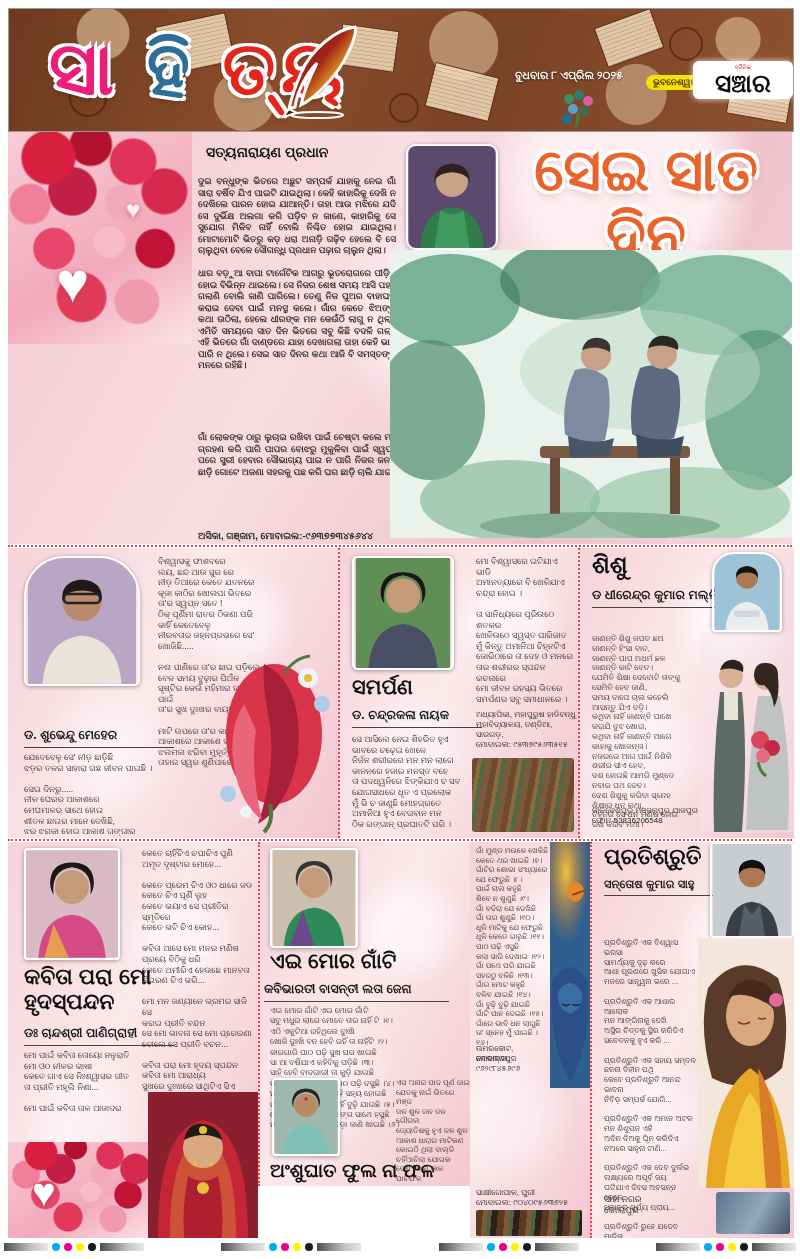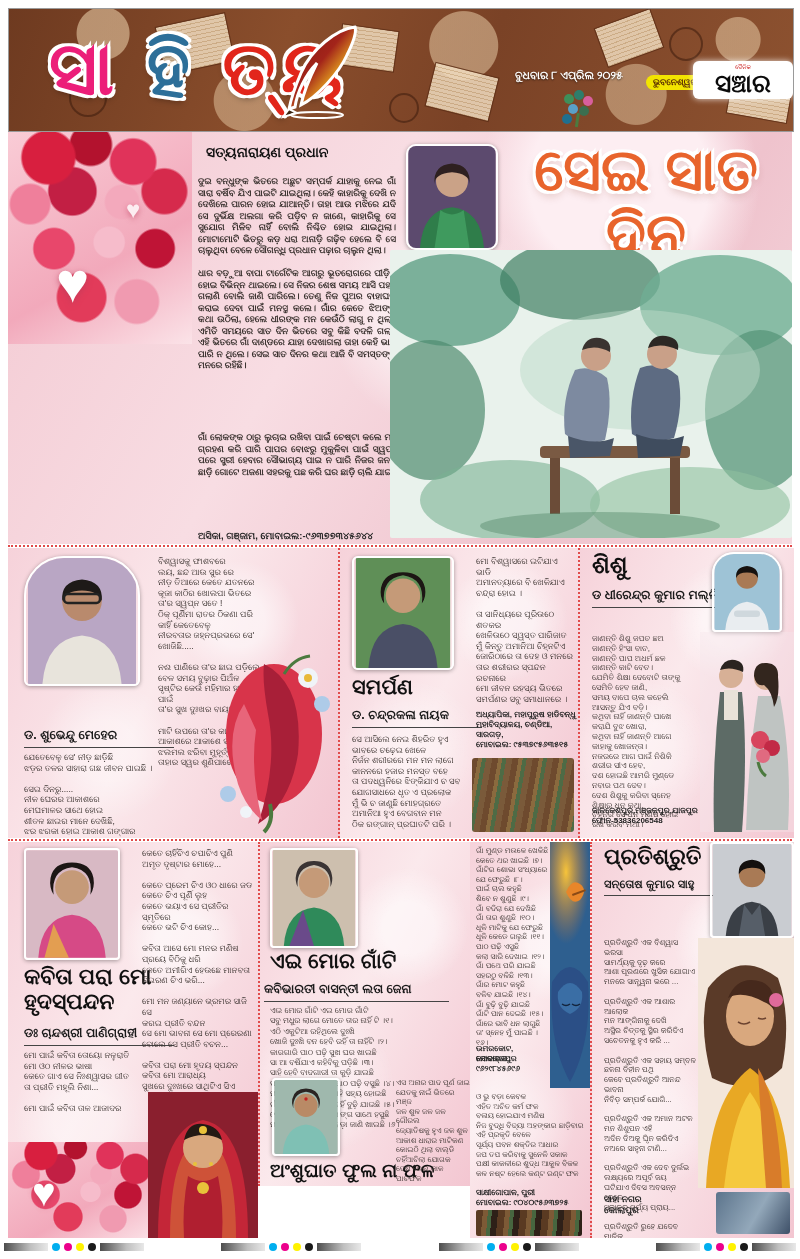--- a/index.html
+++ b/index.html
@@ -68,21 +68,21 @@
 
   
   .band-bg{background:
       radial-gradient(circle at 70% 25%, rgba(255,255,255,.55) 0 26px, transparent 60px),
       radial-gradient(circle at 30% 70%, rgba(255,255,255,.4) 0 30px, transparent 70px),
       linear-gradient(115deg,#f6d2da,#fbe9ec 45%,#f3c6d1);}
   .section{position:absolute;overflow:hidden;}
   .poem-title{font-size:21px;font-weight:bold;color:#101010;line-height:25px;}
   .poem-byline{font-size:12.5px;font-weight:bold;color:#1a1a1a;margin-top:4px;padding-bottom:4px;border-bottom:1px solid #444;}
   .poem-text{font-size:8.5px;line-height:10.6px;color:#3b3330;white-space:pre-line;}
-  .poem-sig{font-size:8.5px;font-weight:bold;color:#222;white-space:pre-line;}
+  .poem-sig{font-size:8.5px;font-weight:normal;color:#222;white-space:pre-line;}
   .abs{position:absolute;}
 
   
   .marks{position:absolute;left:0;top:1241px;width:800px;height:12px;display:flex;align-items:center;justify-content:space-between;padding:0 4px;box-sizing:border-box;}
   .mark-group{display:flex;align-items:center;gap:4px;}
   .gray-bar{width:44px;height:8px;background:linear-gradient(90deg,#4d4d4d,#bfbfbf 60%,#e8e8e8);}
   .dot{width:8px;height:8px;border-radius:50%;}
 </style>
 </head>
 <body>
@@ -482,29 +482,20 @@
             <stop offset="1" stop-color="#e07a2a" stop-opacity="0"></stop>
         </radialGradient>
         <rect width="40" height="120" fill="url(#glow)"></rect>
         <path d="M2 140 q18 -30 36 0 q4 60 -18 100 q-22 -40 -18 -100Z" fill="#2b4f86"></path>
         <path d="M8 150 q12 -18 24 0 q2 16 -12 22 q-14 -6 -12 -22Z" fill="#3a6ea5"></path>
         <path d="M12 162 q4 3 8 0 M22 162 q4 3 8 0" stroke="#14243c" stroke-width="1.4" fill="none"></path>
         <path d="M16 50 q6 -14 14 -8 q8 6 0 16 q-8 6 -14 -8Z" fill="#e8862a"></path>
         <rect x="22" y="52" width="14" height="2" fill="#8a4a16" transform="rotate(-20 22 52)"></rect>
       </svg>
     </div>
-    <div class="abs poem-text" style="left:6px;top:250px;width:108px;height:96px;font-size:7.6px;line-height:9.6px;">ଓ ଭୁ ବଡ଼ା କେବଳ
-ଏହିତ ଅଚିତ କର୍ମ ଫଳ
-ବଳାୟ ହୋଇଯାଏ ମଣିଷ
-ନିଜ ବୁଦ୍ଧି ବିଦ୍ୟା ଅହଙ୍କାର ଛାଡ଼ିବାର
-ଏହି ପ୍ରକୃତି ବେଳେ
-ସୂର୍ଯ୍ୟ ପବନ ଶକ୍ତିର ଆଧାର
-ଜପ ତପ କରିବାକୁ ସୁନେଳି ସକାଳ
-ପକ୍ଷୀ କାକଳୀରେ ଶୁଦ୍ଧ ଆକୁଳ ବିକଳ
-କଳ ନଷ୍ଟ ହେଲେ କଣ୍ଟ ରଣ୍ଟ ଫଳ</div>
     <div class="abs poem-sig" style="left:6px;top:346px;width:108px;font-size:8px;">ସାକ୍ଷୀଗୋପାଳ, ପୁରୀ</div>
     <div class="abs poem-sig" style="left:6px;top:356px;width:108px;font-size:8px;">ମୋବାଇଲ: ୯୦୪୦୯୫୬୩୭୨୫</div>
     <div class="abs" style="left:6px;top:368px;width:106px;height:26px;border-radius:2px;
          background:repeating-linear-gradient(95deg,#5a3a22 0 7px,#7d5a36 7px 12px,#47663f 12px 16px,#2e2018 16px 22px);"></div>
   </div>
 
   <div class="section band-bg vsep-left" style="left:590px;top:842px;width:202px;height:396px;">
     <div class="abs poem-title" style="left:12px;top:2px;font-size:22px;">ପ୍ରତିଶ୍ରୁତି</div>
     <div class="abs poem-byline" style="left:12px;top:32px;width:130px;font-size:11.5px;">ସନ୍ତୋଷ କୁମାର ସାହୁ</div>
     <div class="author-photo" style="left:118px;top:0;width:80px;height:92px;border-radius:4px;">

